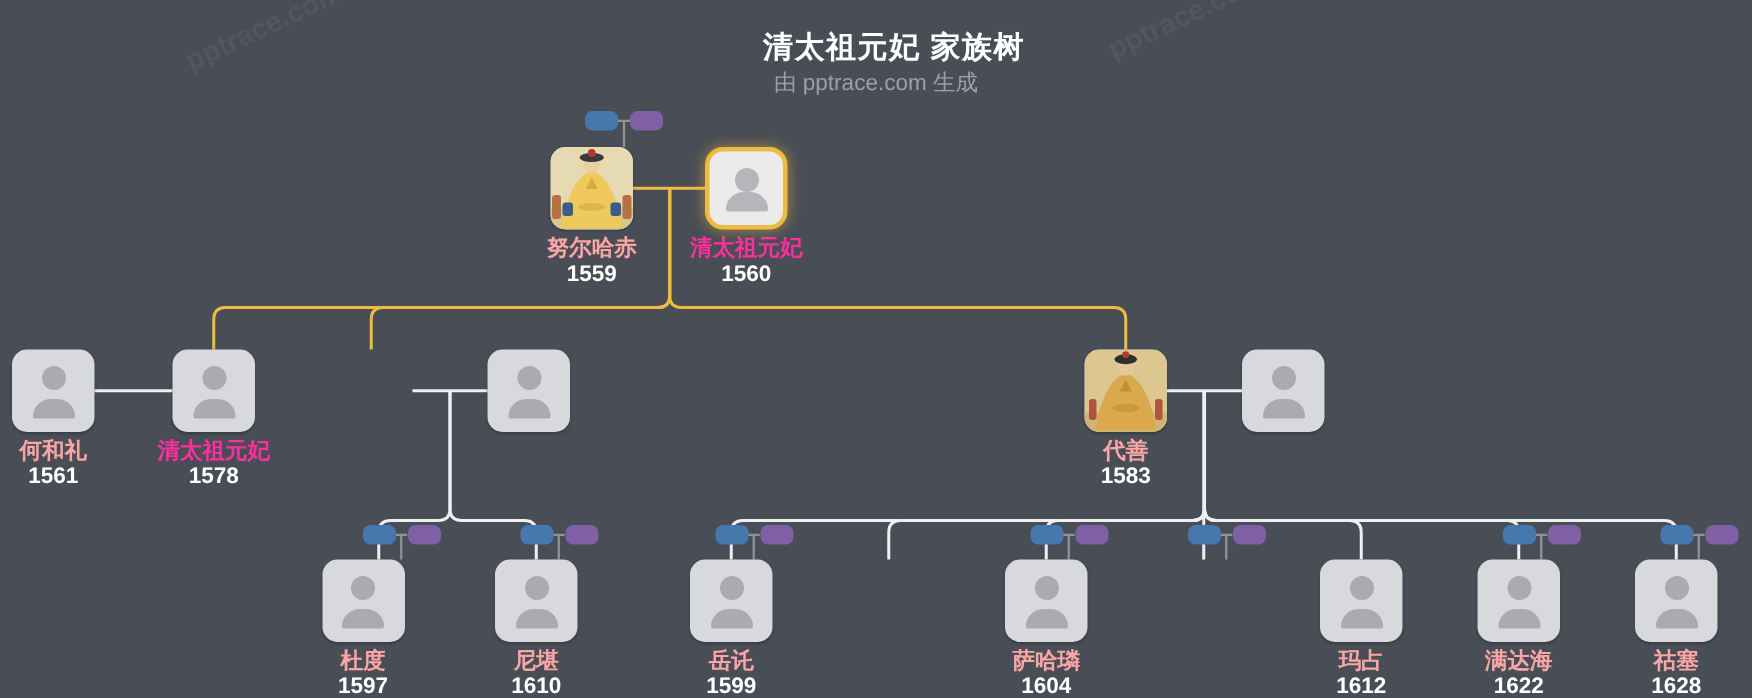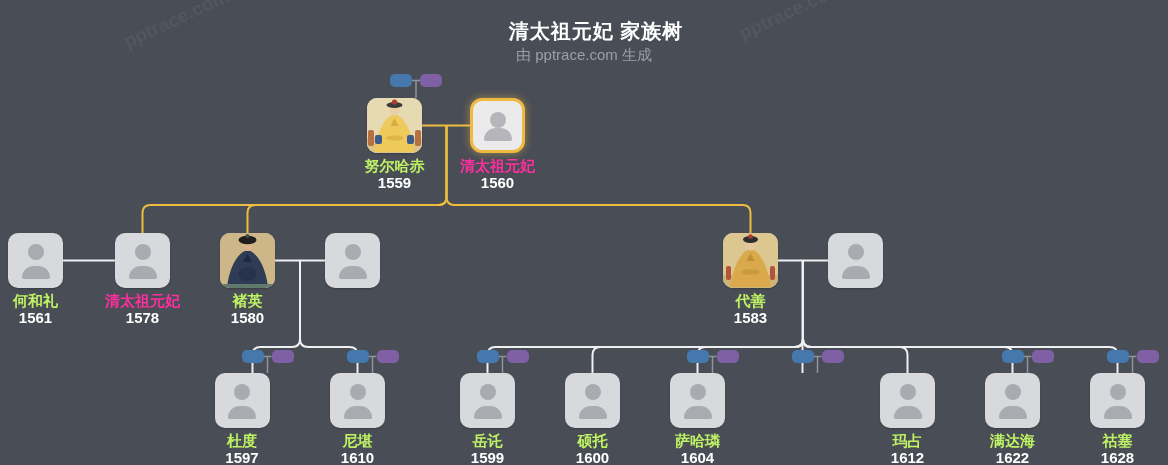--- a/index.html
+++ b/index.html
@@ -23,21 +23,21 @@
   .avatar{position:absolute;inset:0;}
   .avatar::before{content:'';position:absolute;left:50%;top:11px;width:16px;height:16px;
         margin-left:-8px;border-radius:50%;background:#a9abb0;}
   .avatar::after{content:'';position:absolute;left:50%;bottom:9px;width:28px;height:13px;
         margin-left:-14px;border-radius:14px 14px 2px 2px/13px 13px 2px 2px;background:#a9abb0;}
   .card.highlight{background:#ebebec;border:3px solid #efba41;border-radius:12px;
         box-sizing:border-box;box-shadow:0 0 9px rgba(239,186,65,.55);}
   .card.highlight .avatar::before{background:#b4b6ba;}
   .card.highlight .avatar::after{background:#b4b6ba;}
   .pname{margin-top:4px;font-size:15px;font-weight:bold;line-height:17px;white-space:nowrap;}
-  .pname.m{color:#bef264;}
+  .pname.m{color:#fca5a5;}
   .pname.f{color:#ff2f9e;}
   .pyear{font-size:15px;font-weight:700;color:#ffffff;line-height:17px;}
   
   .chip{position:absolute;width:22px;height:13px;border-radius:5px;cursor:pointer;}
   .chip.blue{background:#4579ad;}
   .chip.purple{background:#7f60a4;}
 </style>
 </head>
 <body>
 
@@ -141,36 +141,20 @@
   </div>
 
   <div class="person" style="left:87.5px;top:233px">
     <div class="card">
         <div class="avatar"></div>
       </div>
     <div class="pname f">清太祖元妃</div>
     <div class="pyear">1578</div>
   </div>
 
-  <div class="person" style="left:192.5px;top:233px">
-    <div class="card">
-      <svg width="55" height="55" viewBox="0 0 55 55">
-        <rect width="55" height="55" fill="#cdb687"></rect>
-        <path d="M27.5 17 C19 19 10 31 7 54 L48 54 C45 31 36 19 27.5 17 Z" fill="#2f3c55"></path>
-        <path d="M27.5 21 L23 29 L32 29 Z" fill="#1e2940"></path>
-        <ellipse cx="27.5" cy="41" rx="9" ry="7" fill="#27334a"></ellipse>
-        <circle cx="27.5" cy="12.5" r="5.5" fill="#d9b588"></circle>
-        <ellipse cx="27.5" cy="7" rx="9" ry="4.2" fill="#1f1f1f"></ellipse>
-        <circle cx="27.5" cy="3" r="2" fill="#4a4a4a"></circle>
-        <rect x="0" y="51" width="55" height="4" fill="#5f7a6b"></rect>
-      </svg>
-    </div>
-    <div class="pname m">褚英</div>
-    <div class="pyear">1580</div>
-  </div>
 
   <div class="person" style="left:297.5px;top:233px">
     <div class="card">
         <div class="avatar"></div>
       </div>
   </div>
 
   <div class="person" style="left:695.5px;top:233px">
     <div class="card">
       <svg width="55" height="55" viewBox="0 0 55 55">
@@ -213,27 +197,20 @@
   </div>
 
   <div class="person" style="left:432.5px;top:373px">
     <div class="card">
         <div class="avatar"></div>
       </div>
     <div class="pname m">岳讬</div>
     <div class="pyear">1599</div>
   </div>
 
-  <div class="person" style="left:537.5px;top:373px">
-    <div class="card">
-        <div class="avatar"></div>
-      </div>
-    <div class="pname m">硕托</div>
-    <div class="pyear">1600</div>
-  </div>
 
   <div class="person" style="left:642.5px;top:373px">
     <div class="card">
         <div class="avatar"></div>
       </div>
     <div class="pname m">萨哈璘</div>
     <div class="pyear">1604</div>
   </div>
 
 

